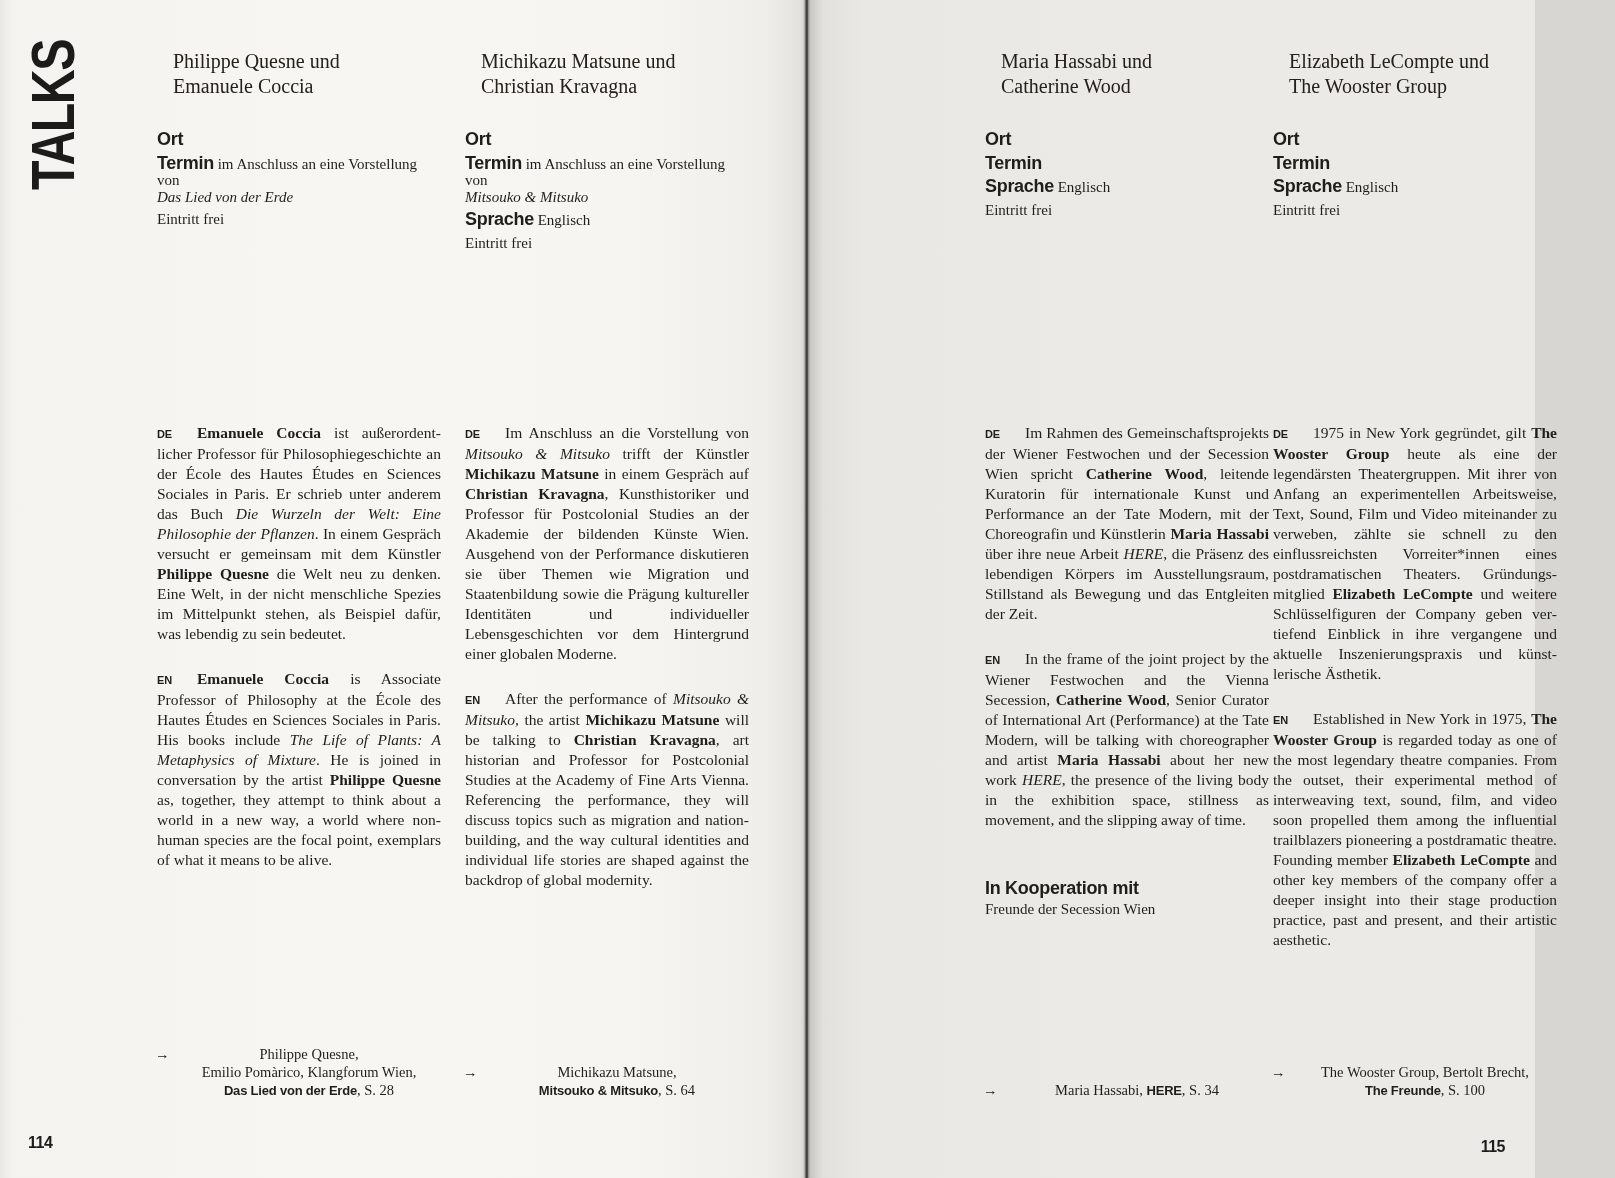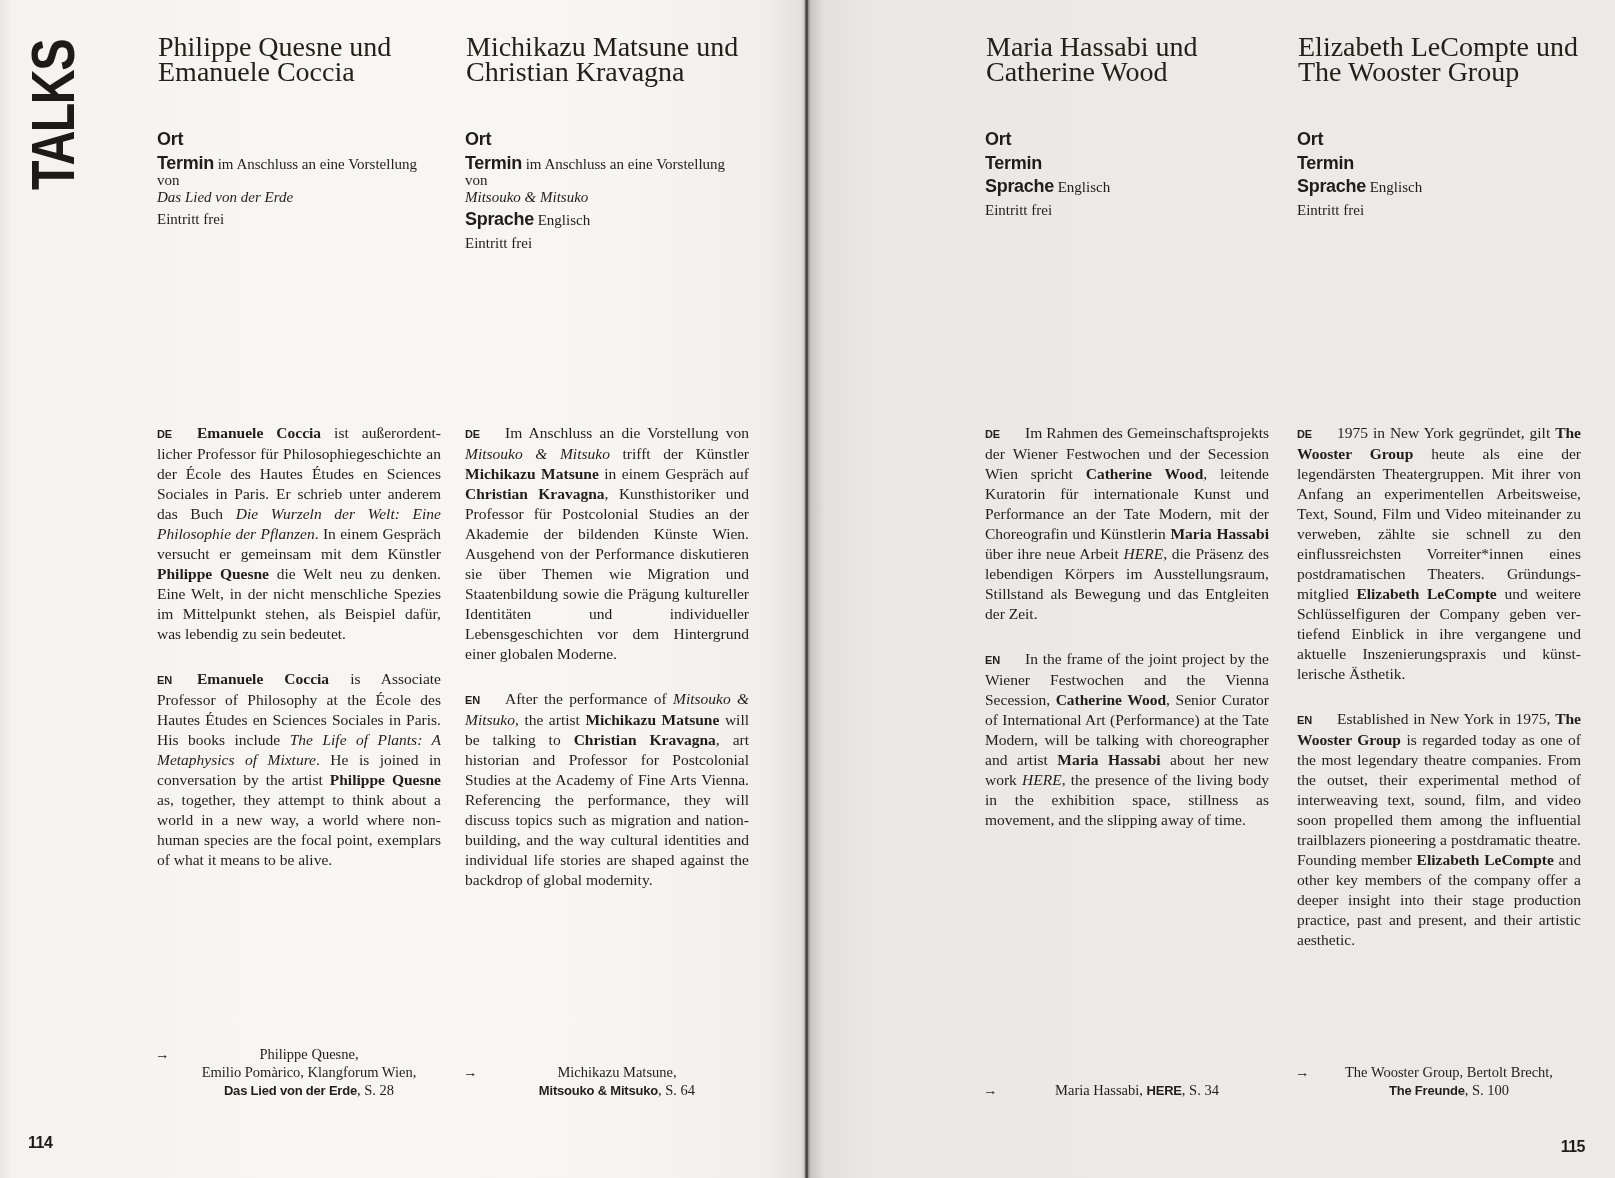--- a/index.html
+++ b/index.html
@@ -9,42 +9,43 @@
     color:#201e1b;
     background:#d8d6d3;
   }
   .spread{position:relative;width:1615px;height:1178px;}
   .page{position:absolute;top:0;height:1178px;}
   .page-left{
     left:0;width:807px;
     background:linear-gradient(90deg,#e9e7e4 0%,#f4f3f0 1.5%,#f7f6f3 40%,#f6f5f2 78%,#efeeeb 95%,#e3e1de 99.2%,#c2c0bd 100%);
   }
   .page-right{
-    left:807px;width:808px;
+    left:807px;width:704px;
     background:linear-gradient(90deg,#8f8d8a 0%,#c9c7c4 0.5%,#e2e1de 2.2%,#e9e8e5 8%,#ebeae7 45%,#eceae7 100%);
+    padding-left:24px;
   }
   .spine{
     position:absolute;left:804px;top:0;width:5px;height:1178px;
     background:linear-gradient(90deg,rgba(60,56,52,0) 0%,rgba(45,42,39,0.75) 40%,rgba(35,33,30,0.9) 60%,rgba(90,87,84,0.35) 85%,rgba(120,117,114,0) 100%);
   }
 
   
   .talks-box{position:absolute;left:20px;top:33px;width:64px;height:164px;}
   .talks{
     position:absolute;left:50%;top:50%;
     transform:translate(-50%,-50%) rotate(-90deg) scaleX(0.78);
     white-space:nowrap;
     font-family:"Liberation Sans","DejaVu Sans",sans-serif;
     font-weight:700;font-size:62px;letter-spacing:-2px;color:#1c1b19;
   }
 
   .col{position:absolute;top:33px;width:284px;height:1110px;}
   .title{
-    margin:1px;position:absolute;top:0;left:0;right:0;
-    font-weight:400;font-size:28px;line-height:25px;color:#232119;
+    margin:16px;position:absolute;top:0;left:0;right:0;
+    font-weight:400;font-size:20px;line-height:25px;color:#232119;
   }
   .meta{position:absolute;top:98px;left:0;right:0;}
   .meta-line{font-size:15px;line-height:16.5px;margin-bottom:6px;}
   .body{position:absolute;top:390px;left:0;right:0;}
   .para{
     margin:0 0 25px 0;font-size:15.5px;line-height:20px;
     text-align:justify;
   }
   .marker{
     display:inline-block;width:40px;
@@ -139,27 +140,31 @@
       <div class="meta">
         <div class="meta-line"><span class="cond">Ort</span></div>
         <div class="meta-line"><span class="cond">Termin</span></div>
         <div class="meta-line"><span class="cond">Sprache</span><span> Englisch</span></div>
         <div class="meta-line"><span>Eintritt frei</span></div>
       </div>
       <div class="body">
         <p class="para"><span class="marker">DE</span><span><span>Im Rahmen des Gemeinschafts­projekts der Wiener Festwochen und der Secession Wien spricht </span><span class="b">Catherine Wood</span><span>, leitende Kuratorin für internationale Kunst und Performance an der Tate Modern, mit der Choreografin und Künstlerin </span><span class="b">Maria Hassabi</span><span> über ihre neue Arbeit </span><span class="i">HERE</span><span>, die Präsenz des lebendigen Körpers im Aus­stellungsraum, Stillstand als Bewegung und das Entgleiten der Zeit.</span></span></p>
         <p class="para"><span class="marker">EN</span><span><span>In the frame of the joint project by the Wiener Festwochen and the Vienna Secession, </span><span class="b">Catherine Wood</span><span>, Senior Curator of International Art (Performance) at the Tate Modern, will be talking with choreographer and artist </span><span class="b">Maria Hassabi</span><span> about her new work </span><span class="i">HERE</span><span>, the presence of the living body in the exhibition space, stillness as movement, and the slipping away of time.</span></span></p>
       </div>
+      <div class="coop">
+        <div class="meta-line"><span class="cond">In Kooperation mit</span></div>
+        <div class="meta-line"><span>Freunde der Secession Wien</span></div>
+      </div>
       <div class="footer" style="top:1048px;">
         <span class="arrow">→</span>
         <div class="fline"><span>Maria Hassabi, </span><span class="cond">HERE</span><span>, S. 34</span></div>
       </div>
     </section>
 
-    <section class="col" style="left:490px;">
+    <section class="col" style="left:466px;">
       <h2 class="title">
         <span>Elizabeth LeCompte und</span><br>
         <span>The Wooster Group</span>
       </h2>
       <div class="meta">
         <div class="meta-line"><span class="cond">Ort</span></div>
         <div class="meta-line"><span class="cond">Termin</span></div>
         <div class="meta-line"><span class="cond">Sprache</span><span> Englisch</span></div>
         <div class="meta-line"><span>Eintritt frei</span></div>
       </div>

